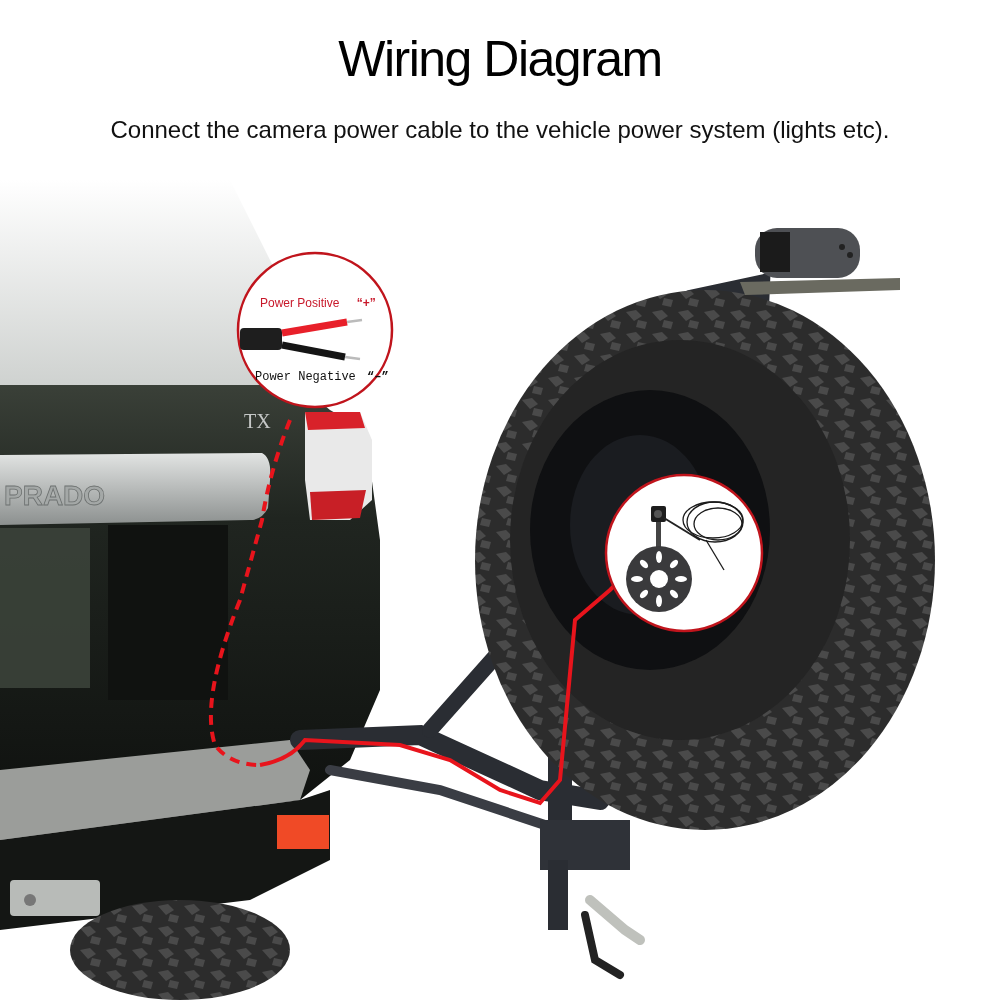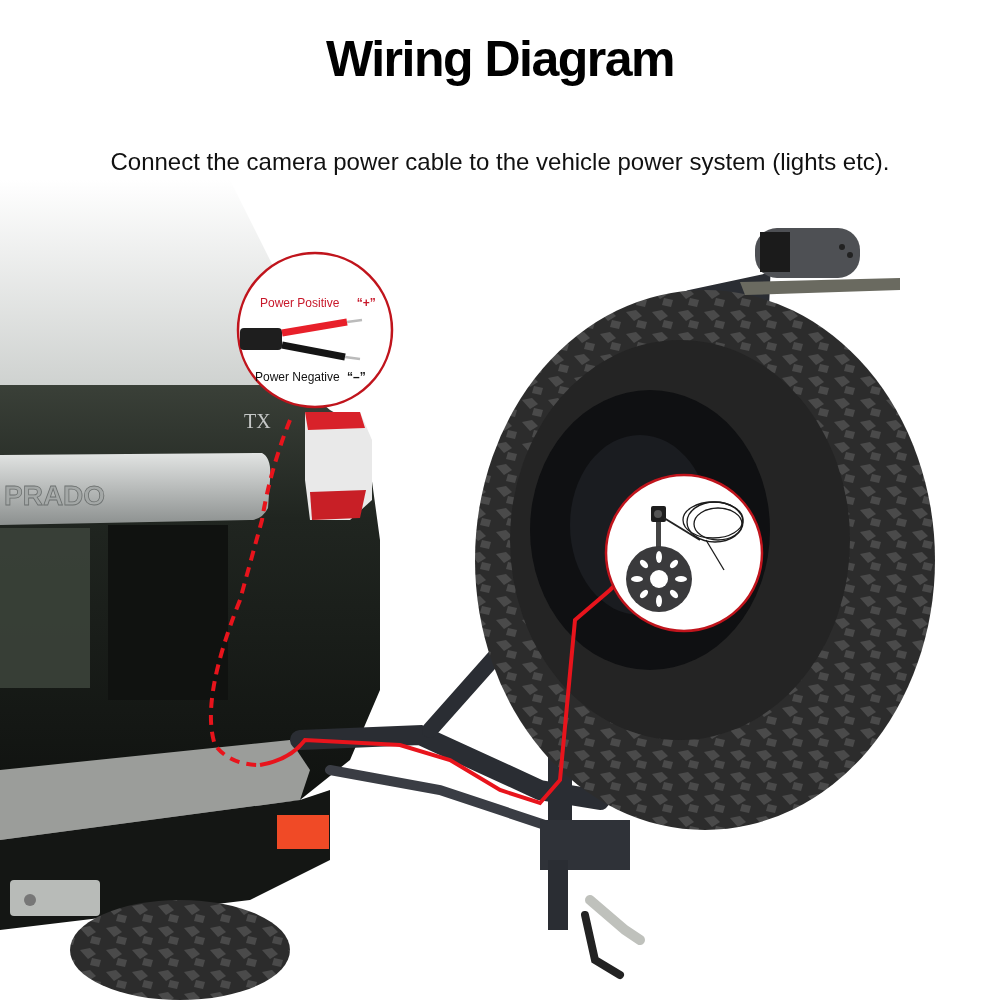--- a/index.html
+++ b/index.html
@@ -1,26 +1,26 @@
 <!DOCTYPE html>
 <html><head>
 <meta charset="utf-8">
 <style>
   * { box-sizing: border-box; margin: 0; padding: 0; }
   html, body { width: 1000px; height: 1000px; background: #ffffff; overflow: hidden; }
   body { position: relative; font-family: "Liberation Sans", sans-serif; }
 
   .title {
     position: absolute; left: 0; top: 30px; width: 1000px; text-align: center;
-    font-family: "Liberation Sans", sans-serif; font-weight: bold; font-size: 50px;
+    font-family: "Liberation Sans", sans-serif; font-weight: normal; font-size: 50px;
     letter-spacing: -1.5px; color: #000;
   }
   .subtitle {
     position: absolute; left: 0; top: 116px; width: 1000px; text-align: center;
-    font-size: 24px; color: #111; margin-top: 32px;
+    font-size: 24px; color: #111;
   }
 
   .scene { position: absolute; left: 0; top: 170px; width: 1000px; height: 830px; }
   .scene svg { position: absolute; left: 0; top: 0; }
 
   .inset-label {
     position: absolute; font-size: 12px; white-space: nowrap;
   }
   .inset-label.pos { color: #c8182a; font-weight: 500; margin-left: 6px; }
   .inset-label.neg { color: #111; }
@@ -154,17 +154,17 @@
           <path d="M706 540 L724 570"></path>
         </g>
       </g>
     </g>
   </svg>
 
   <div class="inset-label pos" style="left:254px; top:126px;">
     <span>Power Positive</span>
     <span style="margin-left:14px; font-weight:bold;">“+”</span>
   </div>
-  <div class="inset-label neg" style="left:255px; top:200px;">
+  <div class="inset-label neg" style="left:255px; top:200px;font-family:Liberation Mono, monospace;">
     <span>Power Negative</span>
     <span style="margin-left:4px; font-weight:bold;">“–”</span>
   </div>
 </div>
 
 </body></html>

